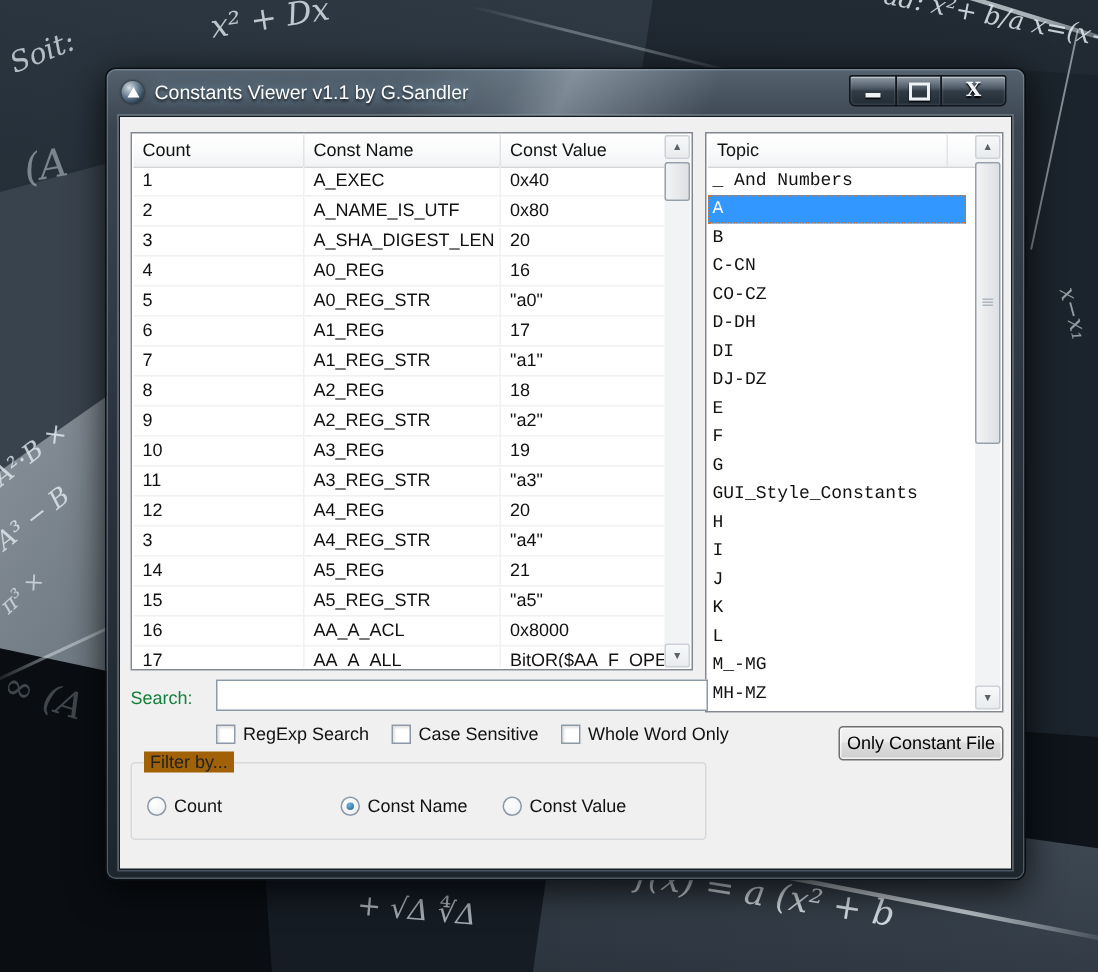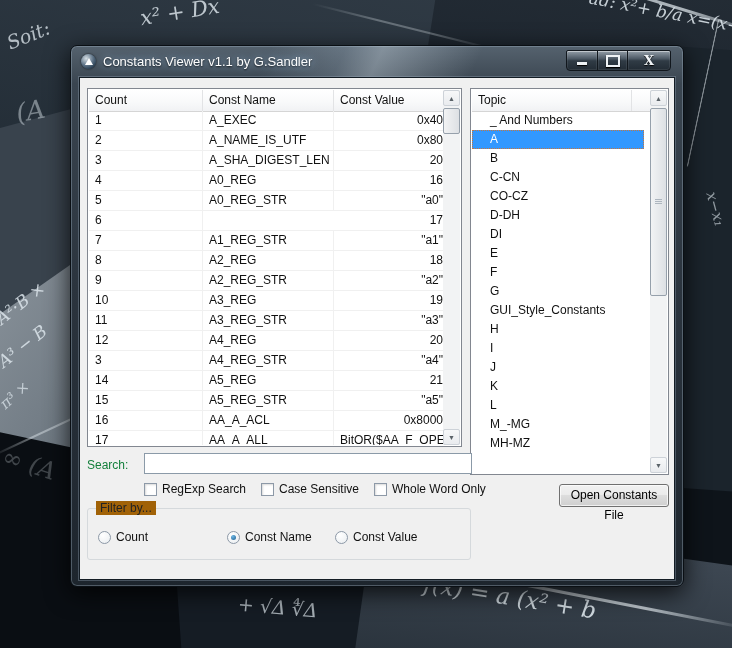--- a/index.html
+++ b/index.html
@@ -78,22 +78,22 @@
   .lv-table{left:7px;top:10px;width:373px;height:357px;}
   .lv-topics{left:390px;top:10px;width:197px;height:385px;}
   .lv-header{position:absolute;left:1px;top:1px;right:18px;height:21px;display:flex;
           background:linear-gradient(180deg,#ffffff,#f8f9fa 60%,#f1f2f4);border-bottom:1px solid #d5d5d5;}
   .lv-hcell{line-height:21px;padding-left:6px;border-right:1px solid #e2e3e5;box-sizing:border-box;}
   .h-count{width:114px;} .h-name{width:131px;} .h-value{flex:1;border-right:none;}
   .h-topic{width:160px;} .h-fill{flex:1;border-right:none;}
   .lv-body{position:absolute;left:1px;top:22px;right:18px;bottom:1px;overflow:hidden;}
   .lv-row{display:flex;height:19px;line-height:19px;border-bottom:1px solid #f0f0f0;}
   .lv-cell{padding-left:6px;box-sizing:border-box;border-right:1px solid #f0f0f0;overflow:hidden;white-space:nowrap;}
-  .lv-cell.c0{width:114px;} .lv-cell.c1{width:131px;} .lv-cell.c2{flex:1;border-right:none;text-align:right;}
-  .topic-item{height:19px;line-height:19px;padding:0 18px;margin-right:6px;white-space:nowrap;overflow:hidden;}
+  .lv-cell.c0{width:114px;} .lv-cell.c1{width:131px;} .lv-cell.c2{flex:1;border-right:none;}
+  .topic-item{height:19px;line-height:19px;padding:0 3px;margin-right:6px;white-space:nowrap;overflow:hidden;font-family:Liberation Mono, monospace;}
   .topic-item.selected{background:#3298ff;color:#fff;outline:1px dotted #c8763c;outline-offset:-1px;}
 
   
   .lv-sb{position:absolute;right:1px;top:1px;bottom:1px;width:17px;background:#f2f3f4;}
   .sb-btn{position:absolute;left:0;width:17px;height:16px;text-align:center;line-height:16px;
           font-size:7px;color:#5a6268;background:linear-gradient(180deg,#f7f8f9,#e9ebee);
           border:1px solid #cdd2d8;box-sizing:border-box;border-radius:2px;}
   .sb-up{top:0;} .sb-down{bottom:0;}
   .sb-thumb{position:absolute;left:0;width:17px;box-sizing:border-box;border:1px solid #96a0ab;border-radius:2px;
           background:linear-gradient(90deg,#f2f3f4,#dde0e4);}
@@ -208,20 +208,21 @@
               <span class="lv-cell c1">A0_REG</span>
               <span class="lv-cell c2">16</span>
             </div>
             <div class="lv-row">
               <span class="lv-cell c0">5</span>
               <span class="lv-cell c1">A0_REG_STR</span>
               <span class="lv-cell c2">"a0"</span>
             </div>
             <div class="lv-row">
               <span class="lv-cell c0">6</span>
+              <span class="lv-cell c1">A1_REG</span>
               <span class="lv-cell c2">17</span>
             </div>
             <div class="lv-row">
               <span class="lv-cell c0">7</span>
               <span class="lv-cell c1">A1_REG_STR</span>
               <span class="lv-cell c2">"a1"</span>
             </div>
             <div class="lv-row">
               <span class="lv-cell c0">8</span>
               <span class="lv-cell c1">A2_REG</span>
@@ -286,20 +287,21 @@
           <div class="lv-hcell h-fill"></div>
         </div>
         <div class="lv-body">
             <div class="topic-item">_ And Numbers</div>
             <div class="topic-item selected">A</div>
             <div class="topic-item">B</div>
             <div class="topic-item">C-CN</div>
             <div class="topic-item">CO-CZ</div>
             <div class="topic-item">D-DH</div>
             <div class="topic-item">DI</div>
+            <div class="topic-item">DJ-DZ</div>
             <div class="topic-item">E</div>
             <div class="topic-item">F</div>
             <div class="topic-item">G</div>
             <div class="topic-item">GUI_Style_Constants</div>
             <div class="topic-item">H</div>
             <div class="topic-item">I</div>
             <div class="topic-item">J</div>
             <div class="topic-item">K</div>
             <div class="topic-item">L</div>
             <div class="topic-item">M_-MG</div>
@@ -325,21 +327,21 @@
           <div class="cb cb1">
             <span class="box"></span>
             <span>Case Sensitive</span>
           </div>
           <div class="cb cb2">
             <span class="box"></span>
             <span>Whole Word Only</span>
           </div>
         </div>
 
-      <div class="open-btn">Open Constants File</div>
+      <div class="open-btn">Only Constant File</div>
 
       <div class="groupbox">
         <span class="gb-legend">Filter by...</span>
         <div class="radio-row">
             <div class="rb rb0">
               <span class="dot"></span>
               <span>Count</span>
             </div>
             <div class="rb rb1 sel">
               <span class="dot"></span>

